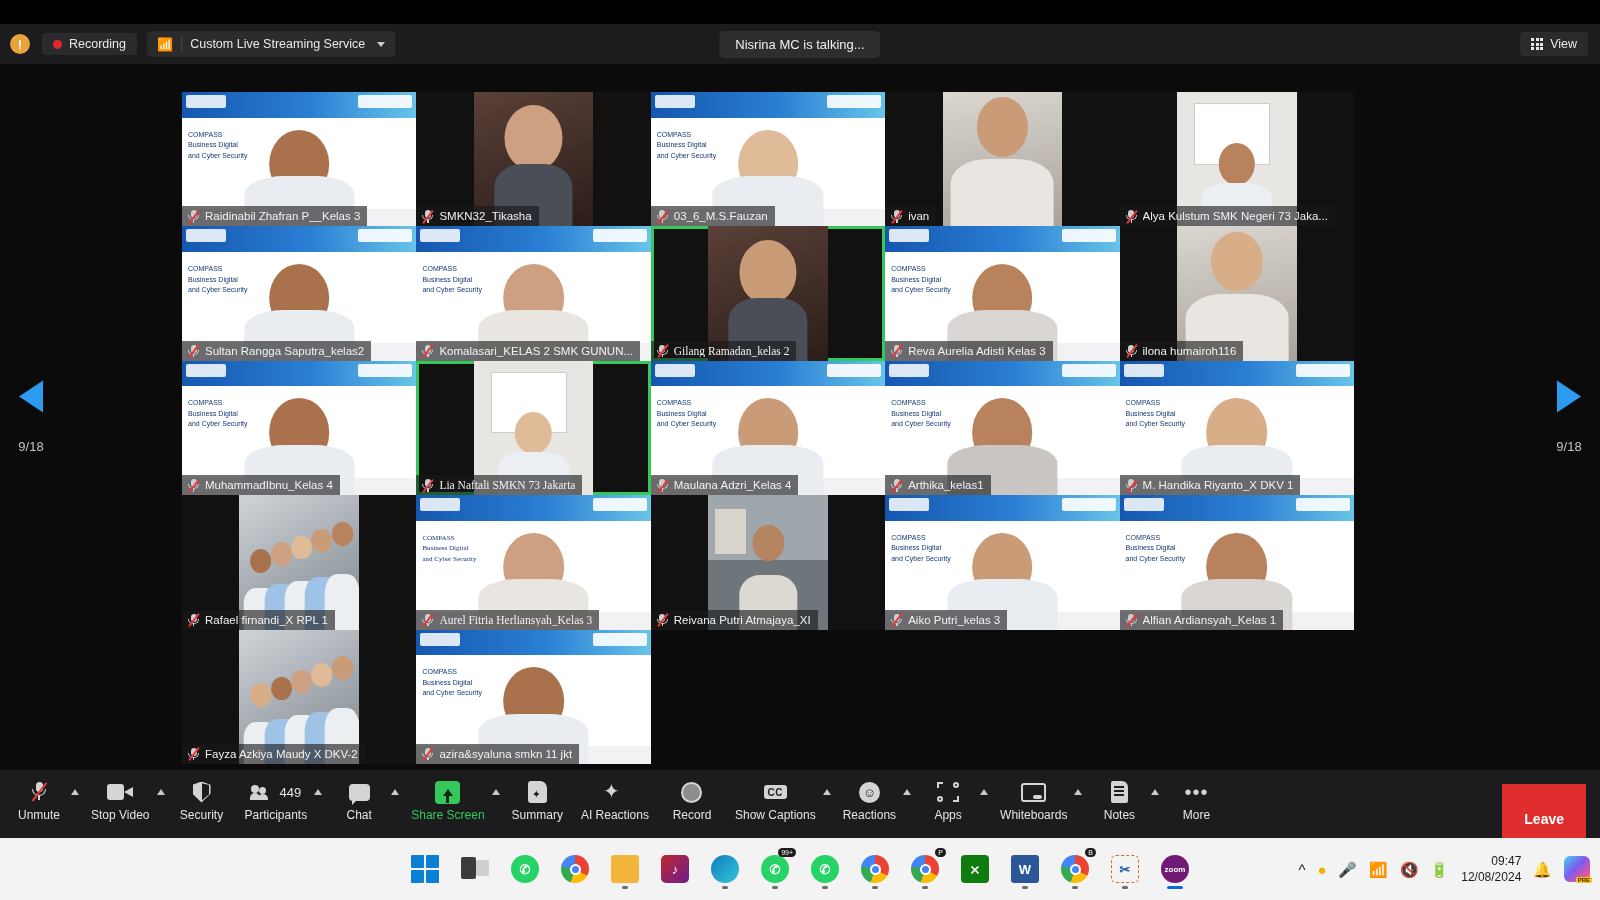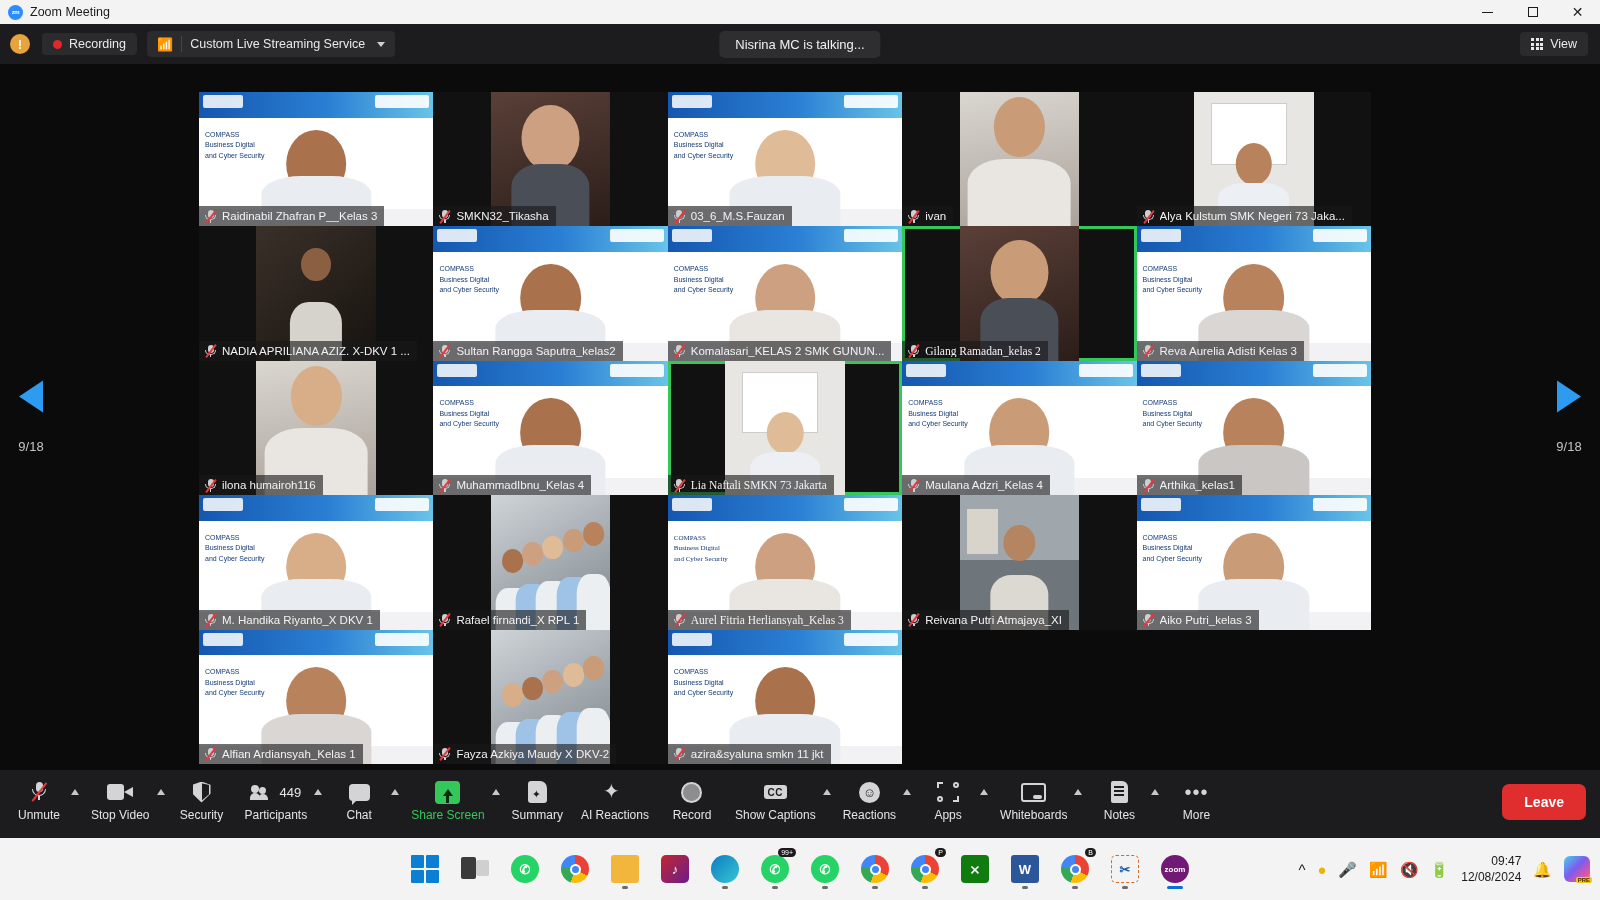--- a/index.html
+++ b/index.html
@@ -83,21 +83,21 @@
     display: flex; flex-direction: column; align-items: center; gap: 26px;
     width: 62px;
   }
   .nav-arrow.left { left: 0; }
   .nav-arrow.right { right: 0; }
   .tri-l { width: 0; height: 0; border-top: 16px solid transparent; border-bottom: 16px solid transparent; border-right: 24px solid #2d9bf0; }
   .tri-r { width: 0; height: 0; border-top: 16px solid transparent; border-bottom: 16px solid transparent; border-left: 24px solid #2d9bf0; }
   .page-ind { color: #c4c4c6; font-size: 13px; }
 
   .grid {
-    position: absolute; left: 199px; top: 28px;
+    position: absolute; left: 182px; top: 28px;
     width: 1172px; height: 672px;
     display: grid; grid-template-columns: repeat(5, 234.4px); grid-template-rows: repeat(5, 134.4px);
   }
   .tile { position: relative; overflow: hidden; background: #111; }
   .tile .vid { position: absolute; inset: 0; overflow: hidden; }
   .tile.narrow .vid { left: 24.5%; right: 24.5%; }
   .tile.speaking { outline: 3px solid #35c759; outline-offset: -3px; font-family: Liberation Serif, serif; }
   .namebar {
     position: absolute; left: 0; bottom: 0; max-width: 100%;
     display: flex; align-items: center; gap: 5px;
@@ -152,21 +152,21 @@
   .tool .lb { color: #e4e4e6; font-size: 12px; margin-top: 3px; white-space: nowrap; }
   .tool.green .lb { color: #35c759; }
   .tool-wrap { display: flex; align-items: flex-start; }
   .chev {
     width: 0; height: 0; border-left: 4.5px solid transparent; border-right: 4.5px solid transparent;
     border-bottom: 6px solid #c8c8ca; margin-top: 14px; margin-left: 1px; margin-right: 6px;
   }
   .leave-btn {
     position: absolute; right: 14px; top: 14px;
     background: #e02d2d; color: #fff; font-size: 14px; font-weight: bold;
-    padding: 10px 22px; border-radius: 7px; border: none;
+    padding: 27px 22px; border-radius: 1px; border: none;
   }
   .pcount { color: #e4e4e6; font-size: 13px; margin-left: 5px; }
 
   
   .ic-mic { position: relative; width: 18px; height: 22px; }
   .ic-mic .b { position: absolute; left: 5.5px; top: 1px; width: 7px; height: 10px; border-radius: 3.5px; background: #d4d4d6; }
   .ic-mic .a { position: absolute; left: 2px; top: 8px; width: 14px; height: 7px; border: 1.8px solid #d4d4d6; border-top: none; border-radius: 0 0 9px 9px; }
   .ic-mic .s { position: absolute; left: 8.2px; top: 15px; width: 1.8px; height: 4px; background: #d4d4d6; }
   .ic-mic .sl { position: absolute; left: -2px; top: 10px; width: 23px; height: 2.2px; background: #e8373c; transform: rotate(-52deg); }
   .ic-cam { position: relative; width: 26px; height: 16px; }
@@ -218,39 +218,20 @@
   .tray-ic { color: #1b1b1b; font-size: 15px; line-height: 1; }
   .clock { text-align: right; font-size: 12px; color: #1b1b1b; line-height: 1.35; }
   .copilot { width: 26px; height: 26px; border-radius: 6px; background: linear-gradient(135deg,#4ad0e8,#7b5cf0 45%,#e8559b 80%,#f5a623); position: relative; }
   .copilot .pre { position: absolute; bottom: -1px; right: -2px; background: #f5c518; color: #3a2a00; font-size: 6px; font-weight: bold; padding: 0 2px; border-radius: 2px; }
 </style>
 </head>
 <body>
 
 <div id="app">
 
-  <div class="titlebar">
-    <div class="tb-left">
-      <div class="zoom-logo">
-          <span>zm</span>
-        </div>
-      <div class="tb-title">Zoom Meeting</div>
-    </div>
-    <div class="tb-right">
-      <div class="wbtn">
-          <div class="wb-min"></div>
-        </div>
-      <div class="wbtn">
-          <div class="wb-max"></div>
-        </div>
-      <div class="wbtn close">
-          <span class="wb-x">✕</span>
-        </div>
-    </div>
-  </div>
 
   <div class="topbar">
     <div class="shield-warn">!</div>
 
     <div class="rec-pill">
       <div class="rec-dot"></div>
       <span class="rec-label">Recording</span>
     </div>
 
     <div class="stream-group">
@@ -384,38 +365,20 @@
      <div class="namebar">
        <span class="mic-muted">
             <span class="body"></span>
               <span class="arc"></span>
               <span class="stem"></span>
               <span class="slash"></span>
             </span>
        <span class="nm">Alya Kulstum SMK Negeri 73 Jaka...</span>
      </div>
         </div>
-        <div class="tile narrow">
-          <div class="vid">
-            <div class="roombg" style="background:linear-gradient(140deg,#3a3028,#171310)"></div>
-      <div class="person" style="width:52%;height:84%">
-        <div class="head" style="background:#8a5f42;width:48%;padding-bottom:54%"></div>
-        <div class="torso" style="background:#d6d2cc"></div>
-            </div>
-          </div>
-     <div class="namebar">
-       <span class="mic-muted">
-            <span class="body"></span>
-              <span class="arc"></span>
-              <span class="stem"></span>
-              <span class="slash"></span>
-            </span>
-       <span class="nm">NADIA APRILIANA AZIZ. X-DKV 1 ...</span>
-     </div>
-        </div>
         <div class="tile">
           <div class="vid">
             <div class="slidebg">
       <div class="band-top"></div>
       <div class="band-bot"></div>
       <div class="logo-l"></div>
       <div class="logo-r"></div>
       <div class="txt">COMPASS<br>Business Digital<br>and Cyber Security</div>
       <div class="person">
         <div class="head" style="background:#a9714c"></div>

